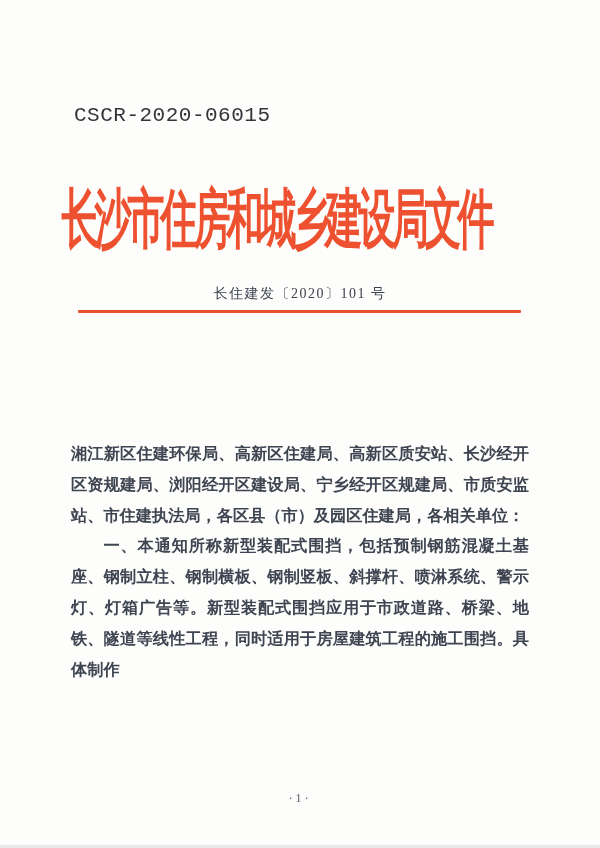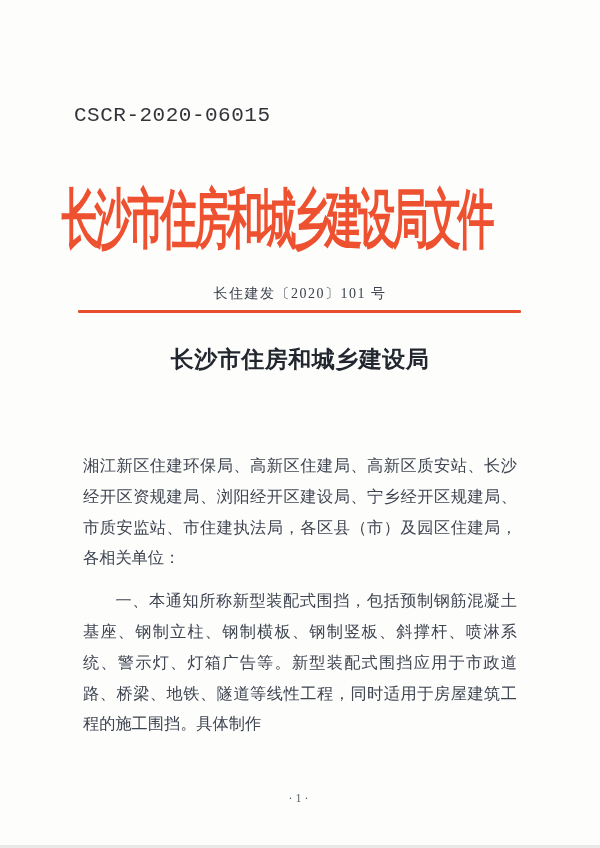--- a/index.html
+++ b/index.html
@@ -78,21 +78,22 @@
     left: 71px;
     top: 439px;
     width: 458px;
     font-size: 16.2px;
     line-height: 30.8px;
     color: #3e4450;
     text-align: justify;
     text-justify: inter-character;
   }
   .body-text p {
-    margin: 12px;
+    margin: 0;
+    font-weight: bold;
   }
   .body-text p.indent {
     text-indent: 32.5px;
   }
   .page-number {
     position: absolute;
     left: 0;
     width: 600px;
     top: 791px;
     text-align: center;
@@ -118,21 +119,20 @@
 
   <div class="banner">
     <span class="banner-text">长沙市住房和城乡建设局文件</span>
   </div>
 
   <div class="doc-number">长住建发〔2020〕101 号</div>
 
   <div class="red-rule"></div>
 
   <div class="notice-title">
-    <div>长沙市住房和城乡建设局</div>
   </div>
 
   <div class="body-text">
     <p>湘江新区住建环保局、高新区住建局、高新区质安站、长沙经开区资规建局、浏阳经开区建设局、宁乡经开区规建局、市质安监站、市住建执法局，各区县（市）及园区住建局，各相关单位：</p>
     <p class="indent">一、本通知所称新型装配式围挡，包括预制钢筋混凝土基座、钢制立柱、钢制横板、钢制竖板、斜撑杆、喷淋系统、警示灯、灯箱广告等。新型装配式围挡应用于市政道路、桥梁、地铁、隧道等线性工程，同时适用于房屋建筑工程的施工围挡。具体制作</p>
   </div>
 
   <div class="page-number">·1·</div>
 
   <div class="scan-edge"></div>

